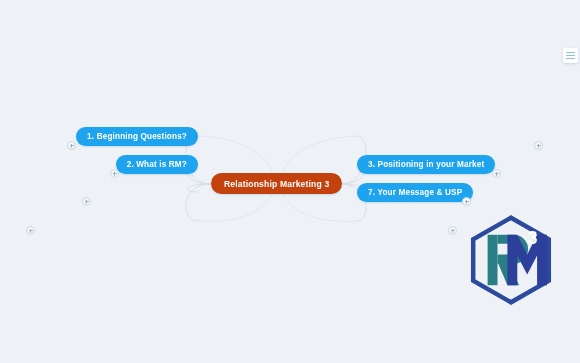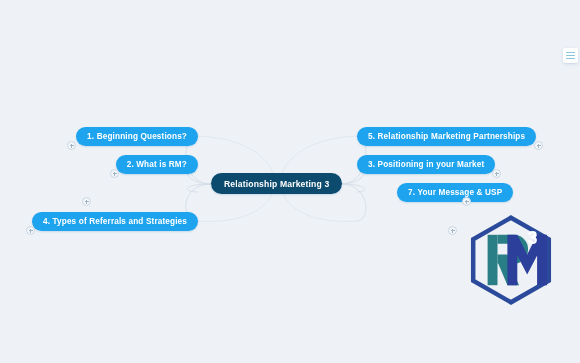--- a/index.html
+++ b/index.html
@@ -48,21 +48,21 @@
     white-space: nowrap;
     height: 19px;
     padding: 8px 11px;
     box-shadow: 0 1px 2px rgba(30, 110, 170, 0.18);
   }
 
   .node.center {
     font-size: 8.6px;
     height: 21px;
     padding: 0 13px;
-    background: #0c4a6e;
+    background: #c2410c;
   }
 
   
   .toggle {
     position: absolute;
     width: 9px;
     height: 9px;
     border-radius: 50%;
     background: #f4f7fa;
     border: 1px solid #c9d6e2;
@@ -147,40 +147,34 @@
   </div>
   <div class="toggle" style="left:67px; top:141px;"></div>
 
   <div class="node" style="right:382px; top:155px;justify-content:center;">
     <span>2. What is RM?</span>
   </div>
   <div class="toggle" style="left:110px; top:169px;"></div>
 
   <div class="toggle" style="left:82px; top:197px;"></div>
 
-  <div class="node" style="right:382px; top:212px;">
-    <span>4. Types of Referrals and Strategies</span>
-  </div>
   <div class="toggle" style="left:26px; top:226px;"></div>
 
   <div class="node center" style="left:211px; top:173px;">
     <span>Relationship Marketing 3</span>
   </div>
 
-  <div class="node" style="left:357px; top:127px;">
-    <span>5. Relationship Marketing Partnerships</span>
-  </div>
   <div class="toggle" style="left:534px; top:141px;"></div>
 
   <div class="node" style="left:357px; top:155px;">
     <span>3. Positioning in your Market</span>
   </div>
   <div class="toggle" style="left:492px; top:169px;"></div>
 
-  <div class="node" style="left:357px; top:183px;margin-left:40px;">
+  <div class="node" style="left:357px; top:183px;">
     <span>7. Your Message &amp; USP</span>
   </div>
   <div class="toggle" style="left:462px; top:197px;"></div>
 
   <div class="toggle" style="left:448px; top:226px;"></div>
 
   <div id="menu-card">
     <div class="bar"></div>
     <div class="bar"></div>
     <div class="bar"></div>

